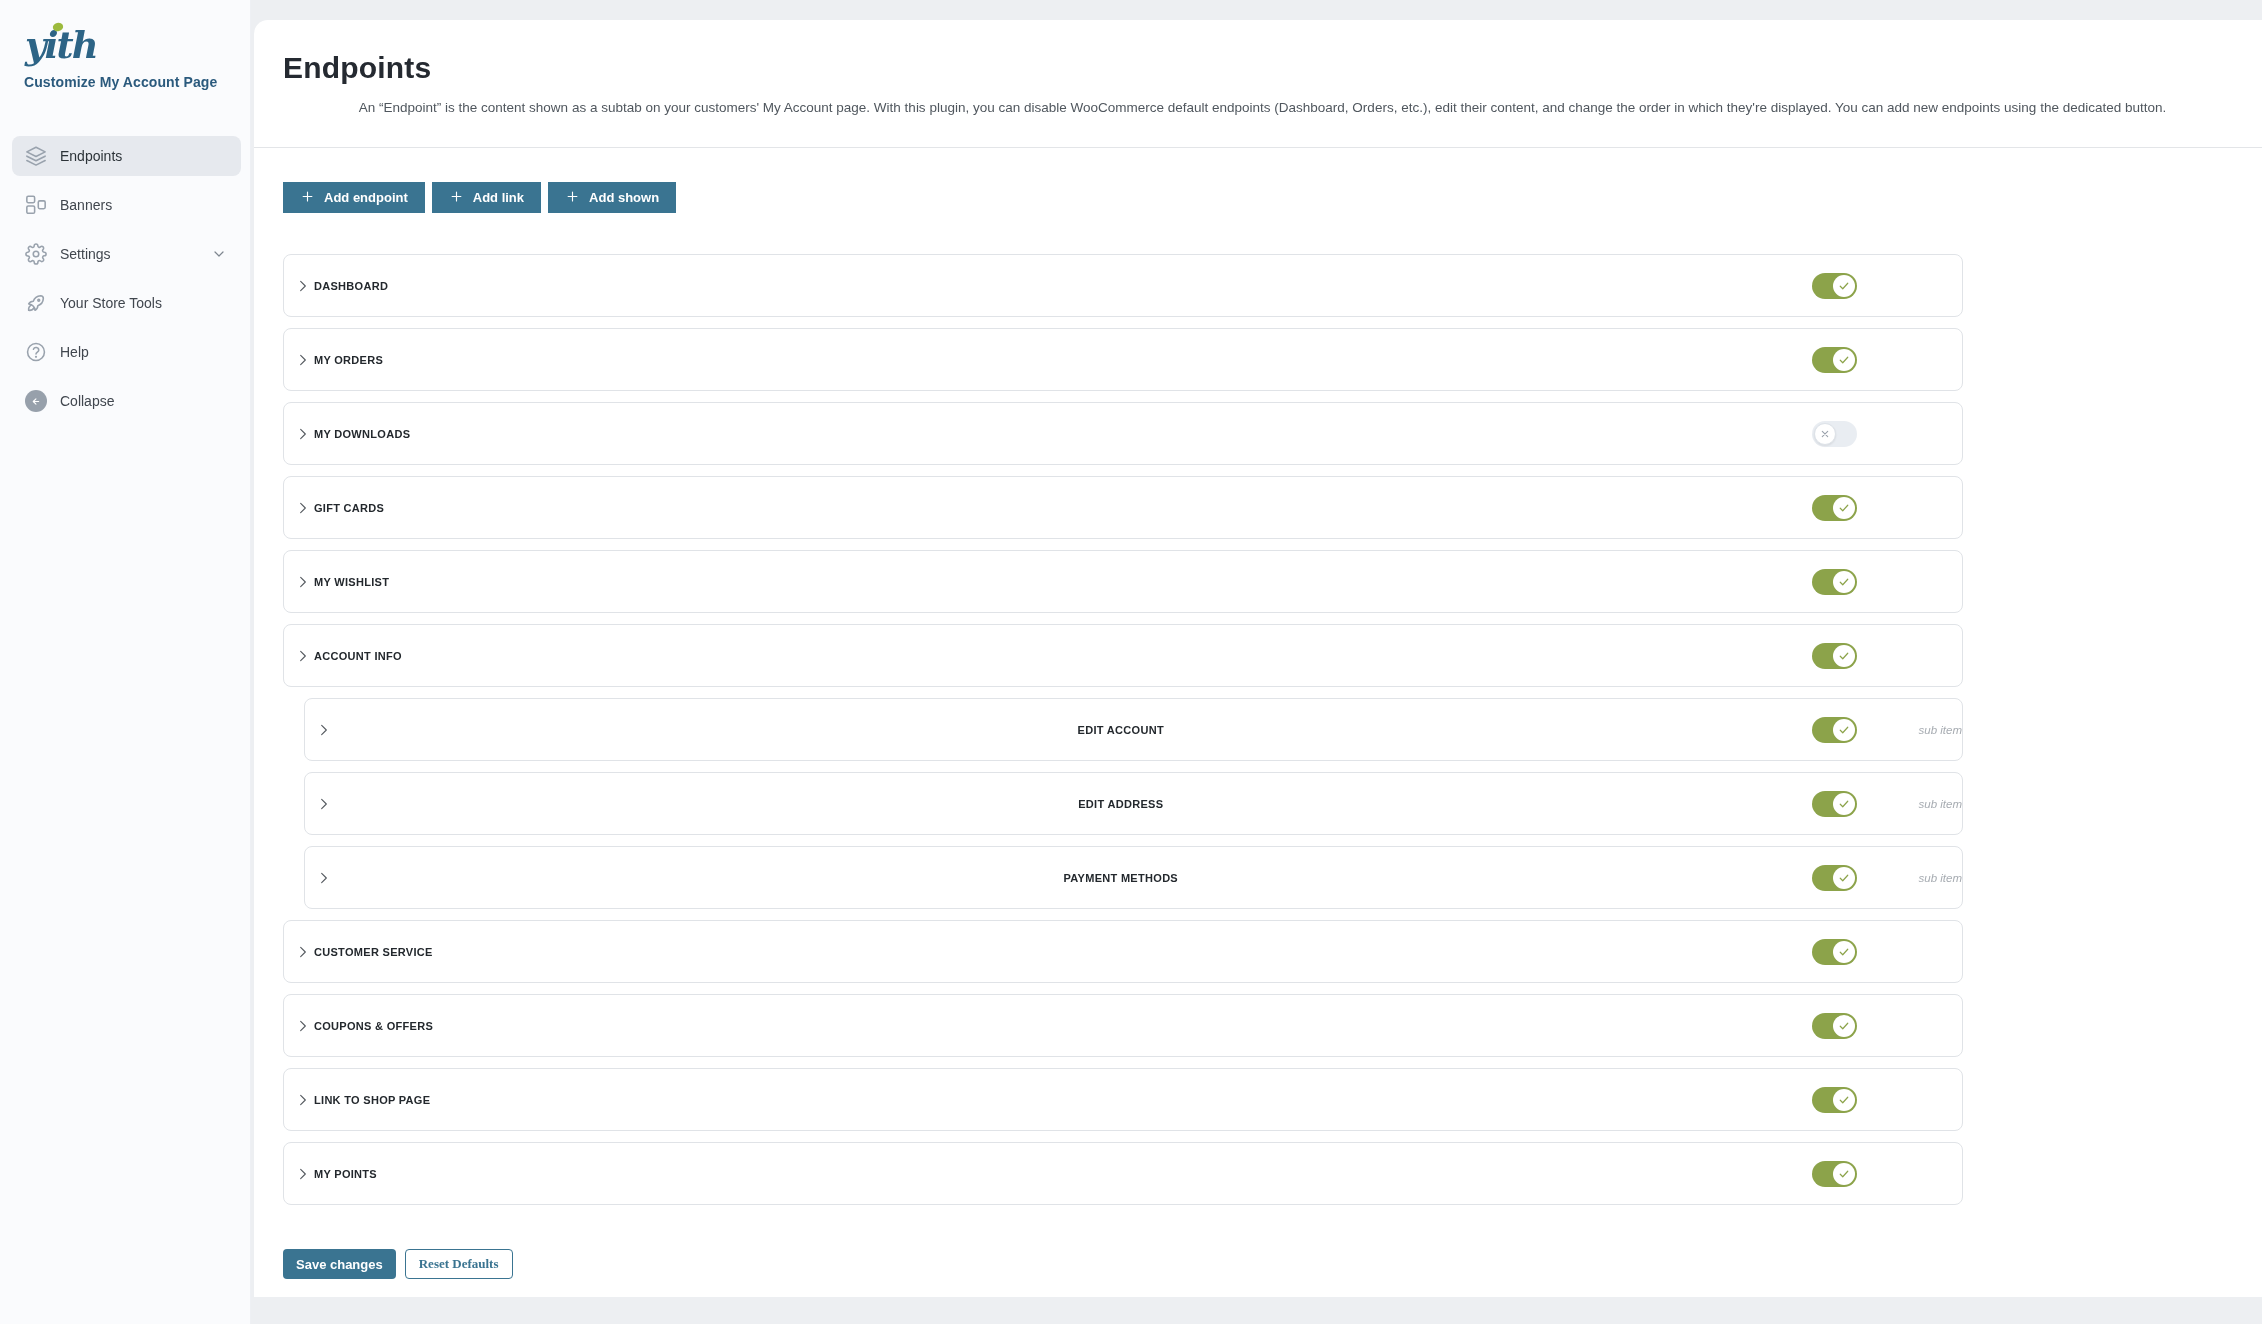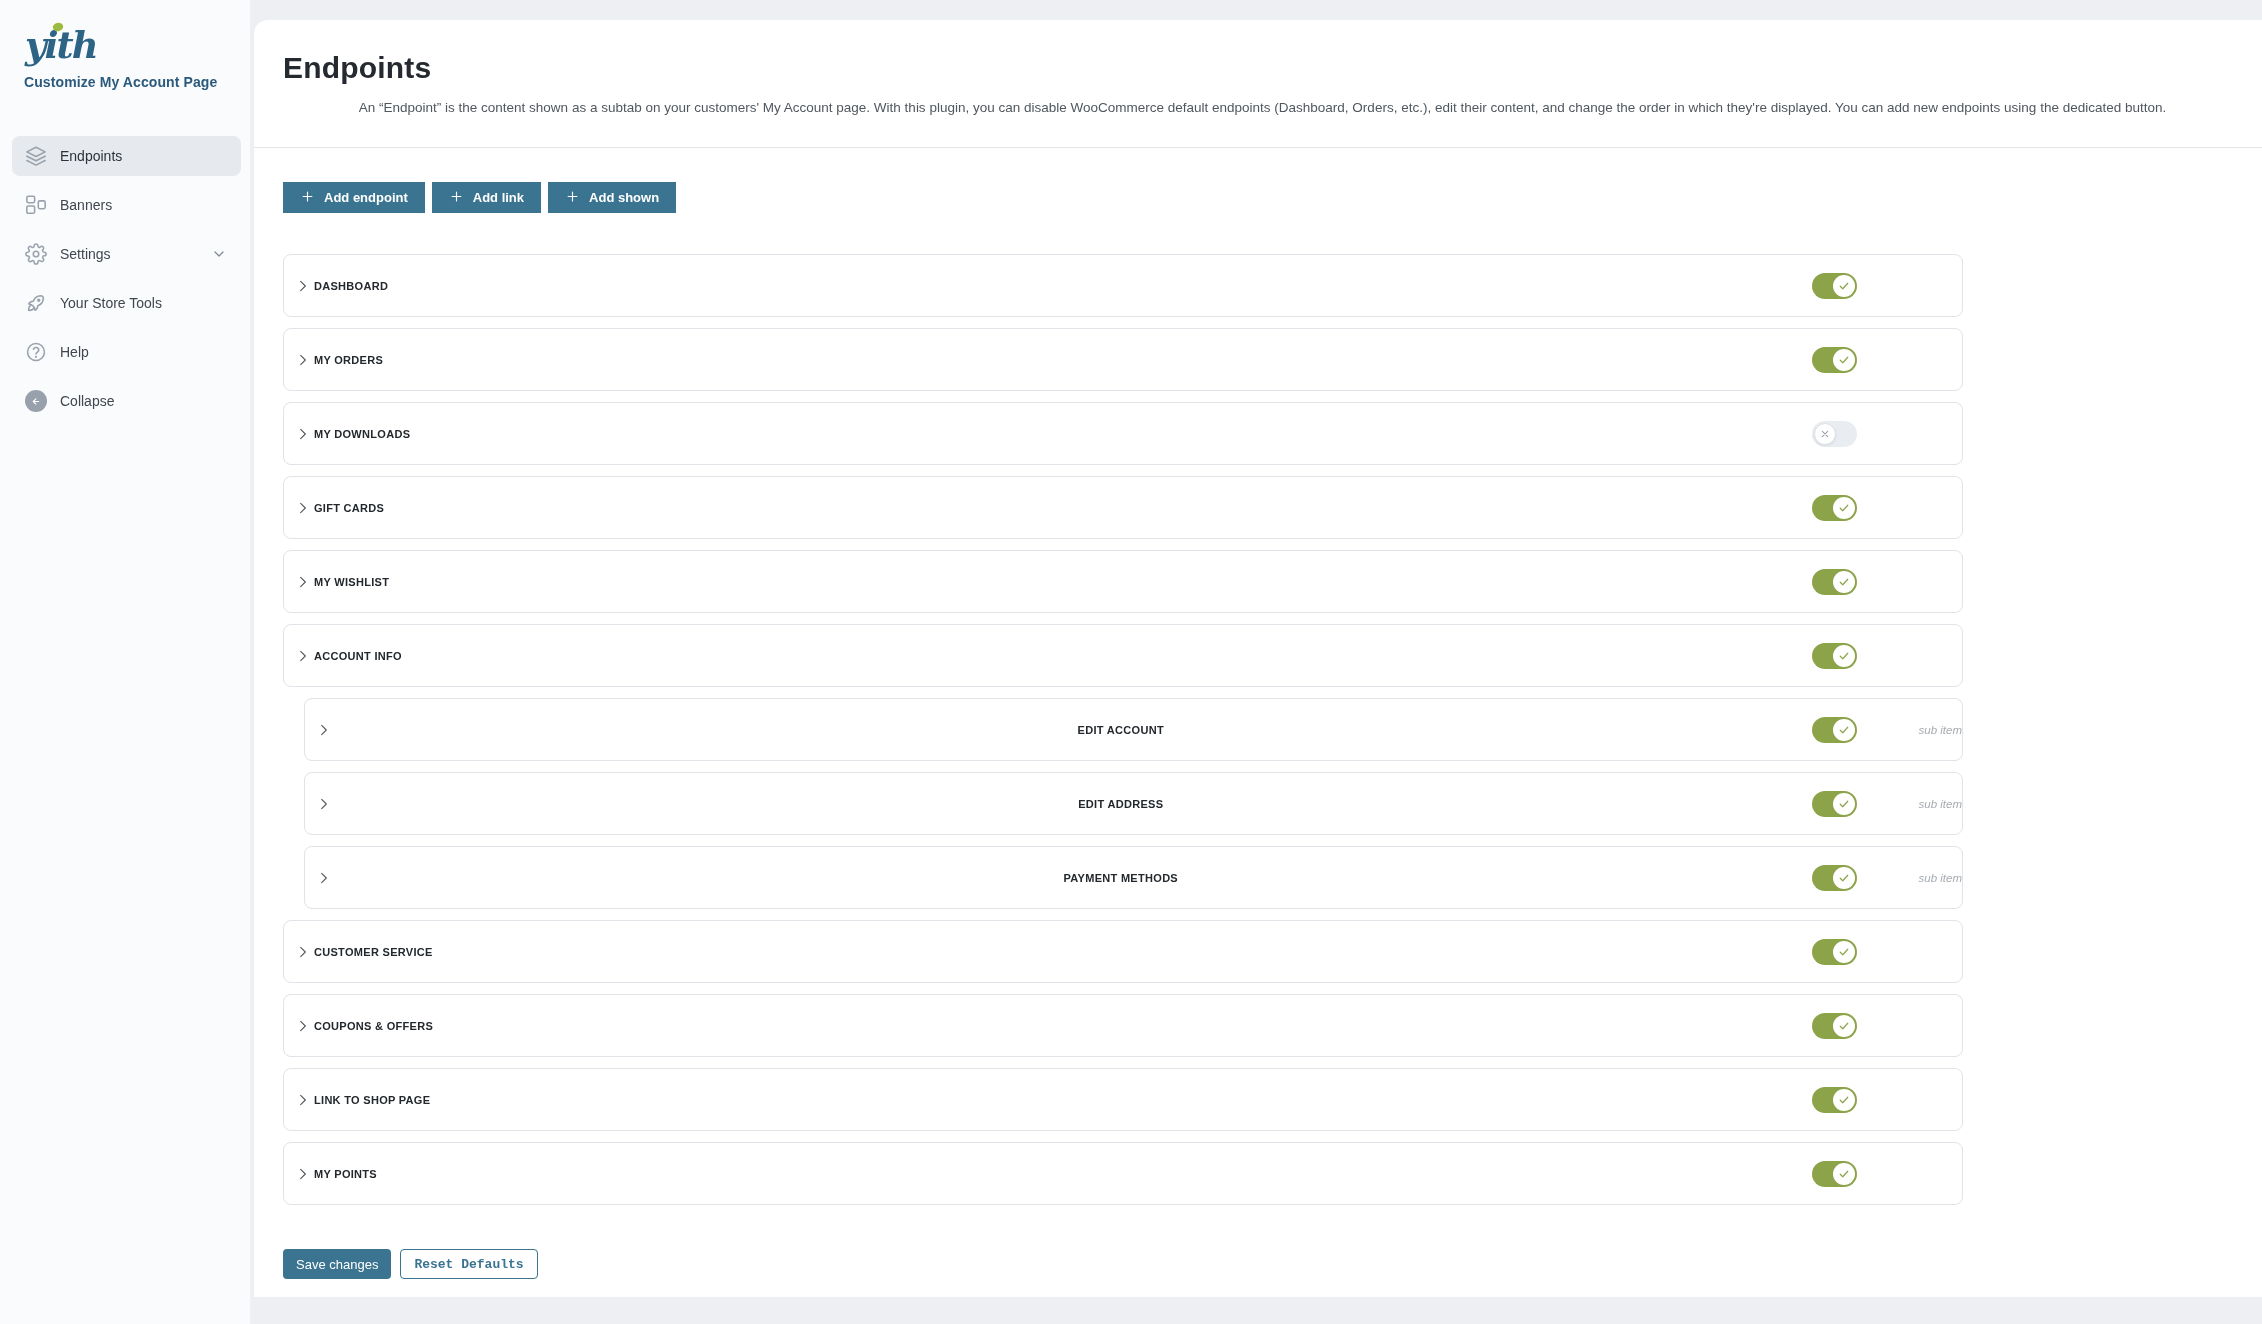--- a/index.html
+++ b/index.html
@@ -102,26 +102,26 @@
   .toggle.on .knob{left:21px;}
   .toggle.off .knob{left:2px;border:1px solid #dde2e8;box-shadow:0 1px 2px rgba(0,0,0,.08);}
   .knob svg{stroke-linecap:round;stroke-linejoin:round;fill:none;}
   .icon-check{stroke:var(--toggle-on,#8ca34a);stroke-width:2.4;}
   .icon-x{stroke:#99a1ab;stroke-width:2.6;}
   
   .footer{display:flex;gap:9px;margin-top:44px;}
   .btn-primary{
     height:30px;padding:0 13px;border:none;border-radius:4px;
     background:var(--accent,#3a7491);color:#fff;
-    font-family:inherit;font-size:13px;font-weight:400;cursor:pointer;
+    font-family:inherit;font-size:13px;font-weight:700;cursor:pointer;
   }
   .btn-outline{
     height:30px;padding:0 13px;border:1px solid var(--accent,#3a7491);border-radius:4px;
     background:#fff;color:var(--accent,#3a7491);
-    font-family:Liberation Mono, monospace;font-size:13px;font-weight:600;cursor:pointer;box-sizing:border-box;
+    font-family:Liberation Serif, serif;font-size:13px;font-weight:600;cursor:pointer;box-sizing:border-box;
   }
 </style>
 </head>
 <body>
 
 <div class="app">
 
   <aside class="sidebar">
     <div class="logo-wrap">
       <svg width="100" height="50" viewBox="0 0 100 50">

